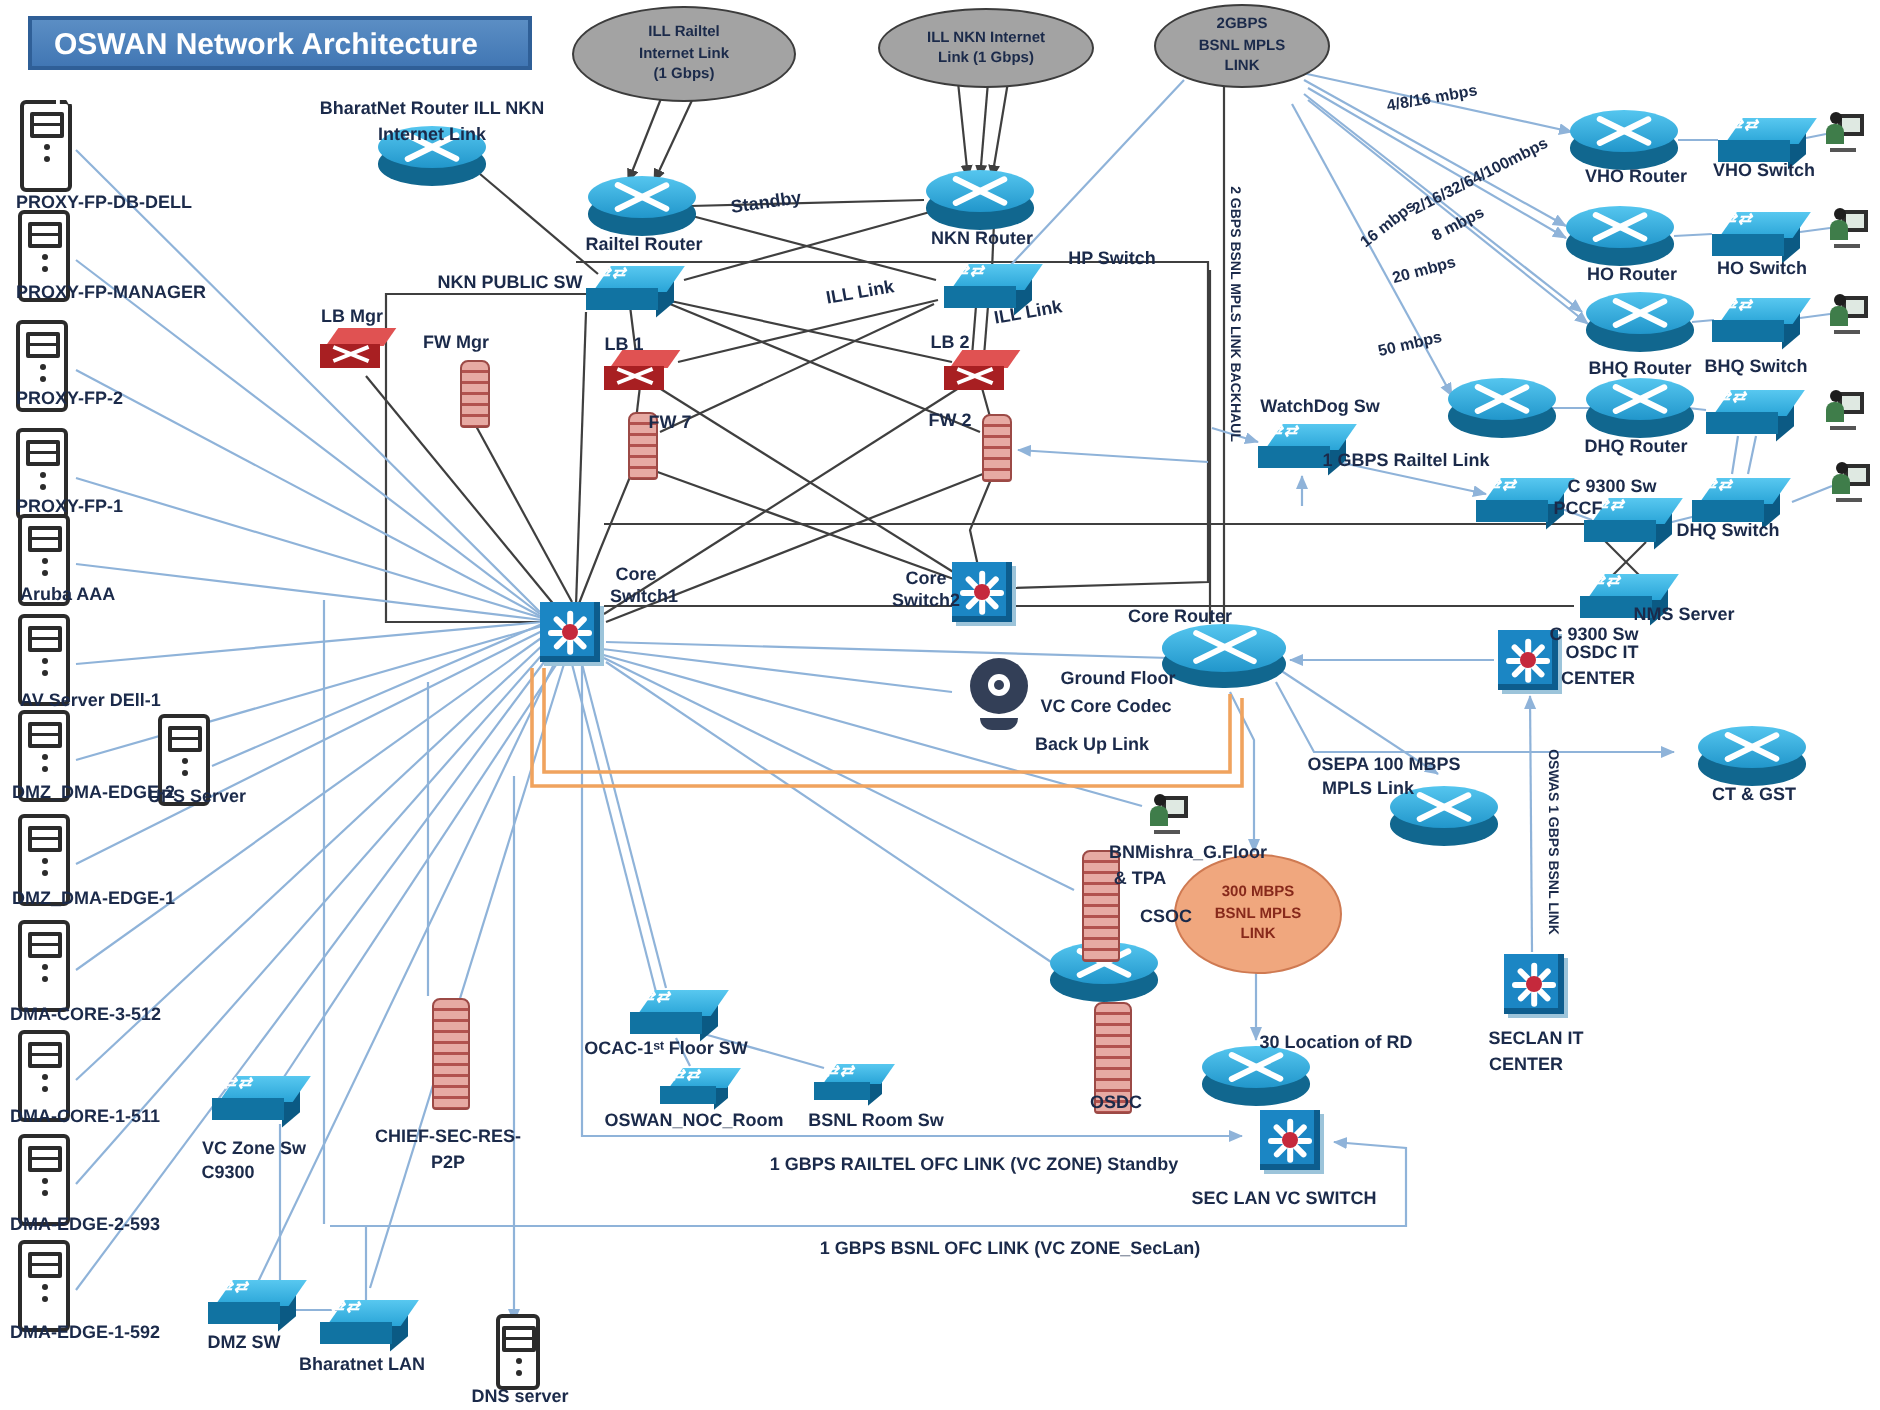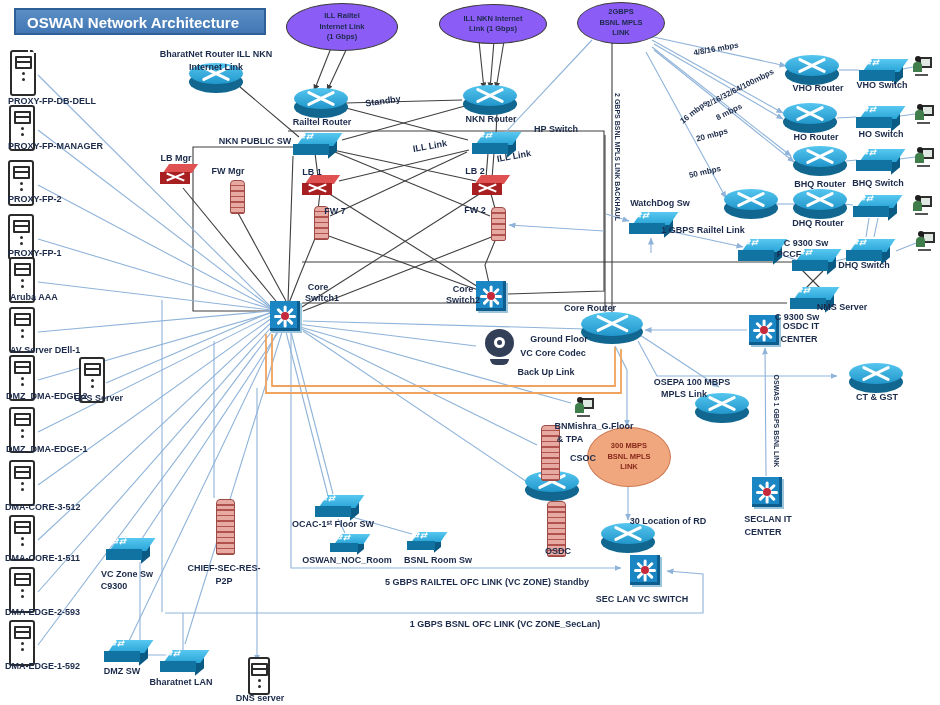--- a/index.html
+++ b/index.html
@@ -43,21 +43,21 @@
   .pr-h{position:absolute;left:3px;top:0;width:6px;height:6px;background:#1e1e1e;border-radius:50%;}
   .pr-b{position:absolute;left:1px;top:6px;width:9px;height:10px;background:#3f7d4a;border-radius:4px 4px 0 0;}
   .pr-s{position:absolute;left:3px;bottom:0;width:13px;height:2px;background:#555;}
   
   .cm-c{position:absolute;left:3px;top:0;width:29px;height:28px;background:#333f57;border-radius:50%;}
   .cm-l{position:absolute;left:12px;top:8px;width:11px;height:11px;background:#fff;border-radius:50%;}
   .cm-p{position:absolute;left:15px;top:11px;width:5px;height:5px;background:#333f57;border-radius:50%;}
   .cm-base{position:absolute;left:8px;bottom:0;width:19px;height:6px;background:#333f57;border-radius:0 0 9px 9px;}
   
   .cloud{display:flex;flex-direction:column;align-items:center;justify-content:center;
-    border:1.5px solid #3c3c3c;border-radius:50%;background:#8b5cf6;
+    border:1.5px solid #3c3c3c;border-radius:50%;background:#a3a3a3;
     font-size:7.5px;font-weight:bold;color:#1b2a4a;line-height:1.4;text-align:center;}
   .cloud.orange{background:#f0a77e;border-color:#cf7a52;color:#87291b;}
 </style>
 </head>
 <body>
 
 <div id="stage">
   <div class="banner">
     <span>OSWAN Network Architecture New</span>
   </div>
@@ -588,21 +588,21 @@
     <div class="lbl" style="left: 547px; top: 339px; transform: translate(-50%, -50%) rotate(0deg); margin-left: 12px;">Ground Floor</div>
     <div class="lbl" style="left: 553px; top: 353px; transform: translate(-50%, -50%) rotate(0deg);">VC Core Codec</div>
     <div class="lbl" style="left: 546px; top: 372px; transform: translate(-50%, -50%) rotate(0deg);">Back Up Link</div>
     <div class="lbl" style="left: 594px; top: 426px; transform: translate(-50%, -50%) rotate(0deg);">BNMishra_G.Floor</div>
     <div class="lbl" style="left: 570px; top: 439px; transform: translate(-50%, -50%) rotate(0deg);">&amp; TPA</div>
     <div class="lbl" style="left: 583px; top: 458px; transform: translate(-50%, -50%) rotate(0deg);">CSOC</div>
     <div class="lbl" style="left: 558px; top: 551px; transform: translate(-50%, -50%) rotate(0deg);">OSDC</div>
     <div class="lbl" style="left: 333px; top: 524px; transform: translate(-50%, -50%) rotate(0deg);">OCAC-1ˢᵗ Floor SW</div>
     <div class="lbl" style="left: 347px; top: 560px; transform: translate(-50%, -50%) rotate(0deg);">OSWAN_NOC_Room</div>
     <div class="lbl" style="left: 438px; top: 560px; transform: translate(-50%, -50%) rotate(0deg);">BSNL Room Sw</div>
-    <div class="lbl" style="left: 487px; top: 582px; transform: translate(-50%, -50%) rotate(0deg);">5 GBPS RAILTEL OFC LINK (VC ZONE) Standby</div>
+    <div class="lbl" style="left: 487px; top: 582px; transform: translate(-50%, -50%) rotate(0deg);">1 GBPS RAILTEL OFC LINK (VC ZONE) Standby</div>
     <div class="lbl" style="left: 505px; top: 624px; transform: translate(-50%, -50%) rotate(0deg);">1 GBPS BSNL OFC LINK (VC ZONE_SecLan)</div>
     <div class="lbl" style="left: 660px; top: 203px; transform: translate(-50%, -50%) rotate(0deg);">WatchDog  Sw</div>
     <div class="lbl" style="left: 703px; top: 230px; transform: translate(-50%, -50%) rotate(0deg);">1 GBPS Railtel Link</div>
     <div class="lbl" style="left: 789px; top: 254px; transform: translate(-50%, -50%) rotate(0deg);">PCCF</div>
     <div class="lbl" style="left: 806px; top: 243px; transform: translate(-50%, -50%) rotate(0deg);">C 9300 Sw</div>
     <div class="lbl" style="left: 864px; top: 265px; transform: translate(-50%, -50%) rotate(0deg);">DHQ Switch</div>
     <div class="lbl" style="left: 842px; top: 307px; transform: translate(-50%, -50%) rotate(0deg);">NMS Server</div>
     <div class="lbl" style="left: 797px; top: 317px; transform: translate(-50%, -50%) rotate(0deg);">C 9300 Sw</div>
     <div class="lbl" style="left: 801px; top: 326px; transform: translate(-50%, -50%) rotate(0deg);">OSDC IT</div>
     <div class="lbl" style="left: 799px; top: 339px; transform: translate(-50%, -50%) rotate(0deg);">CENTER</div>

